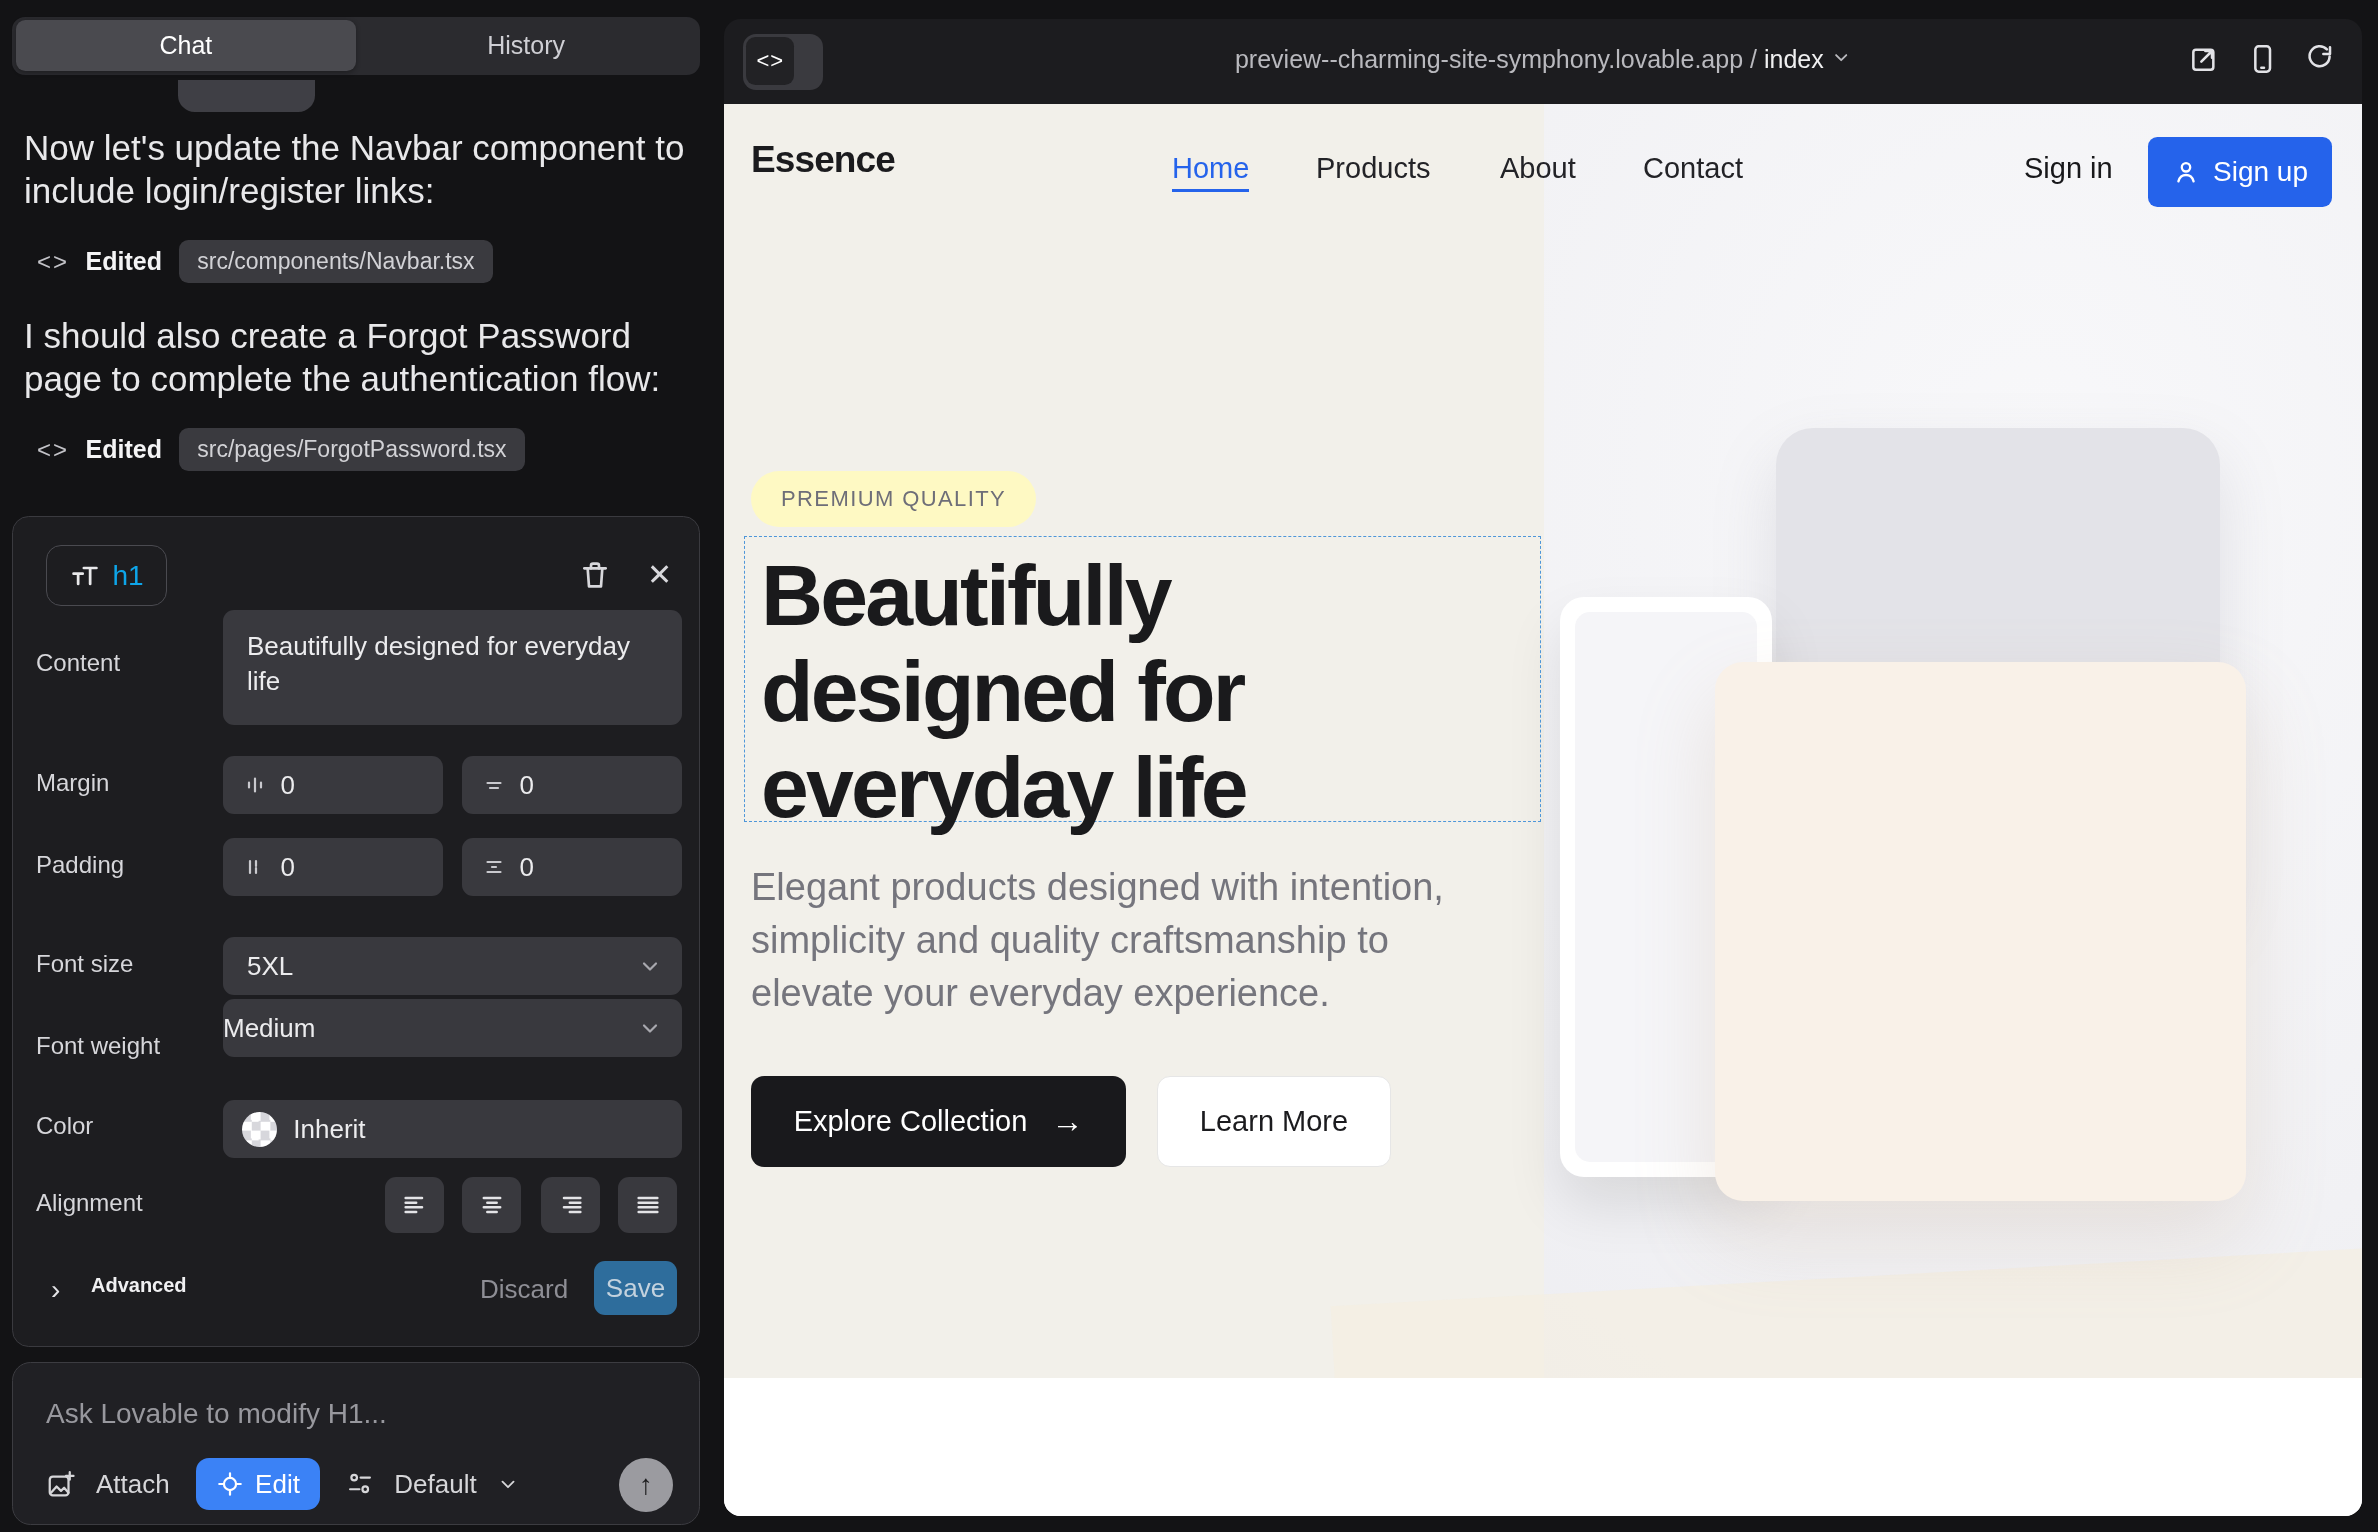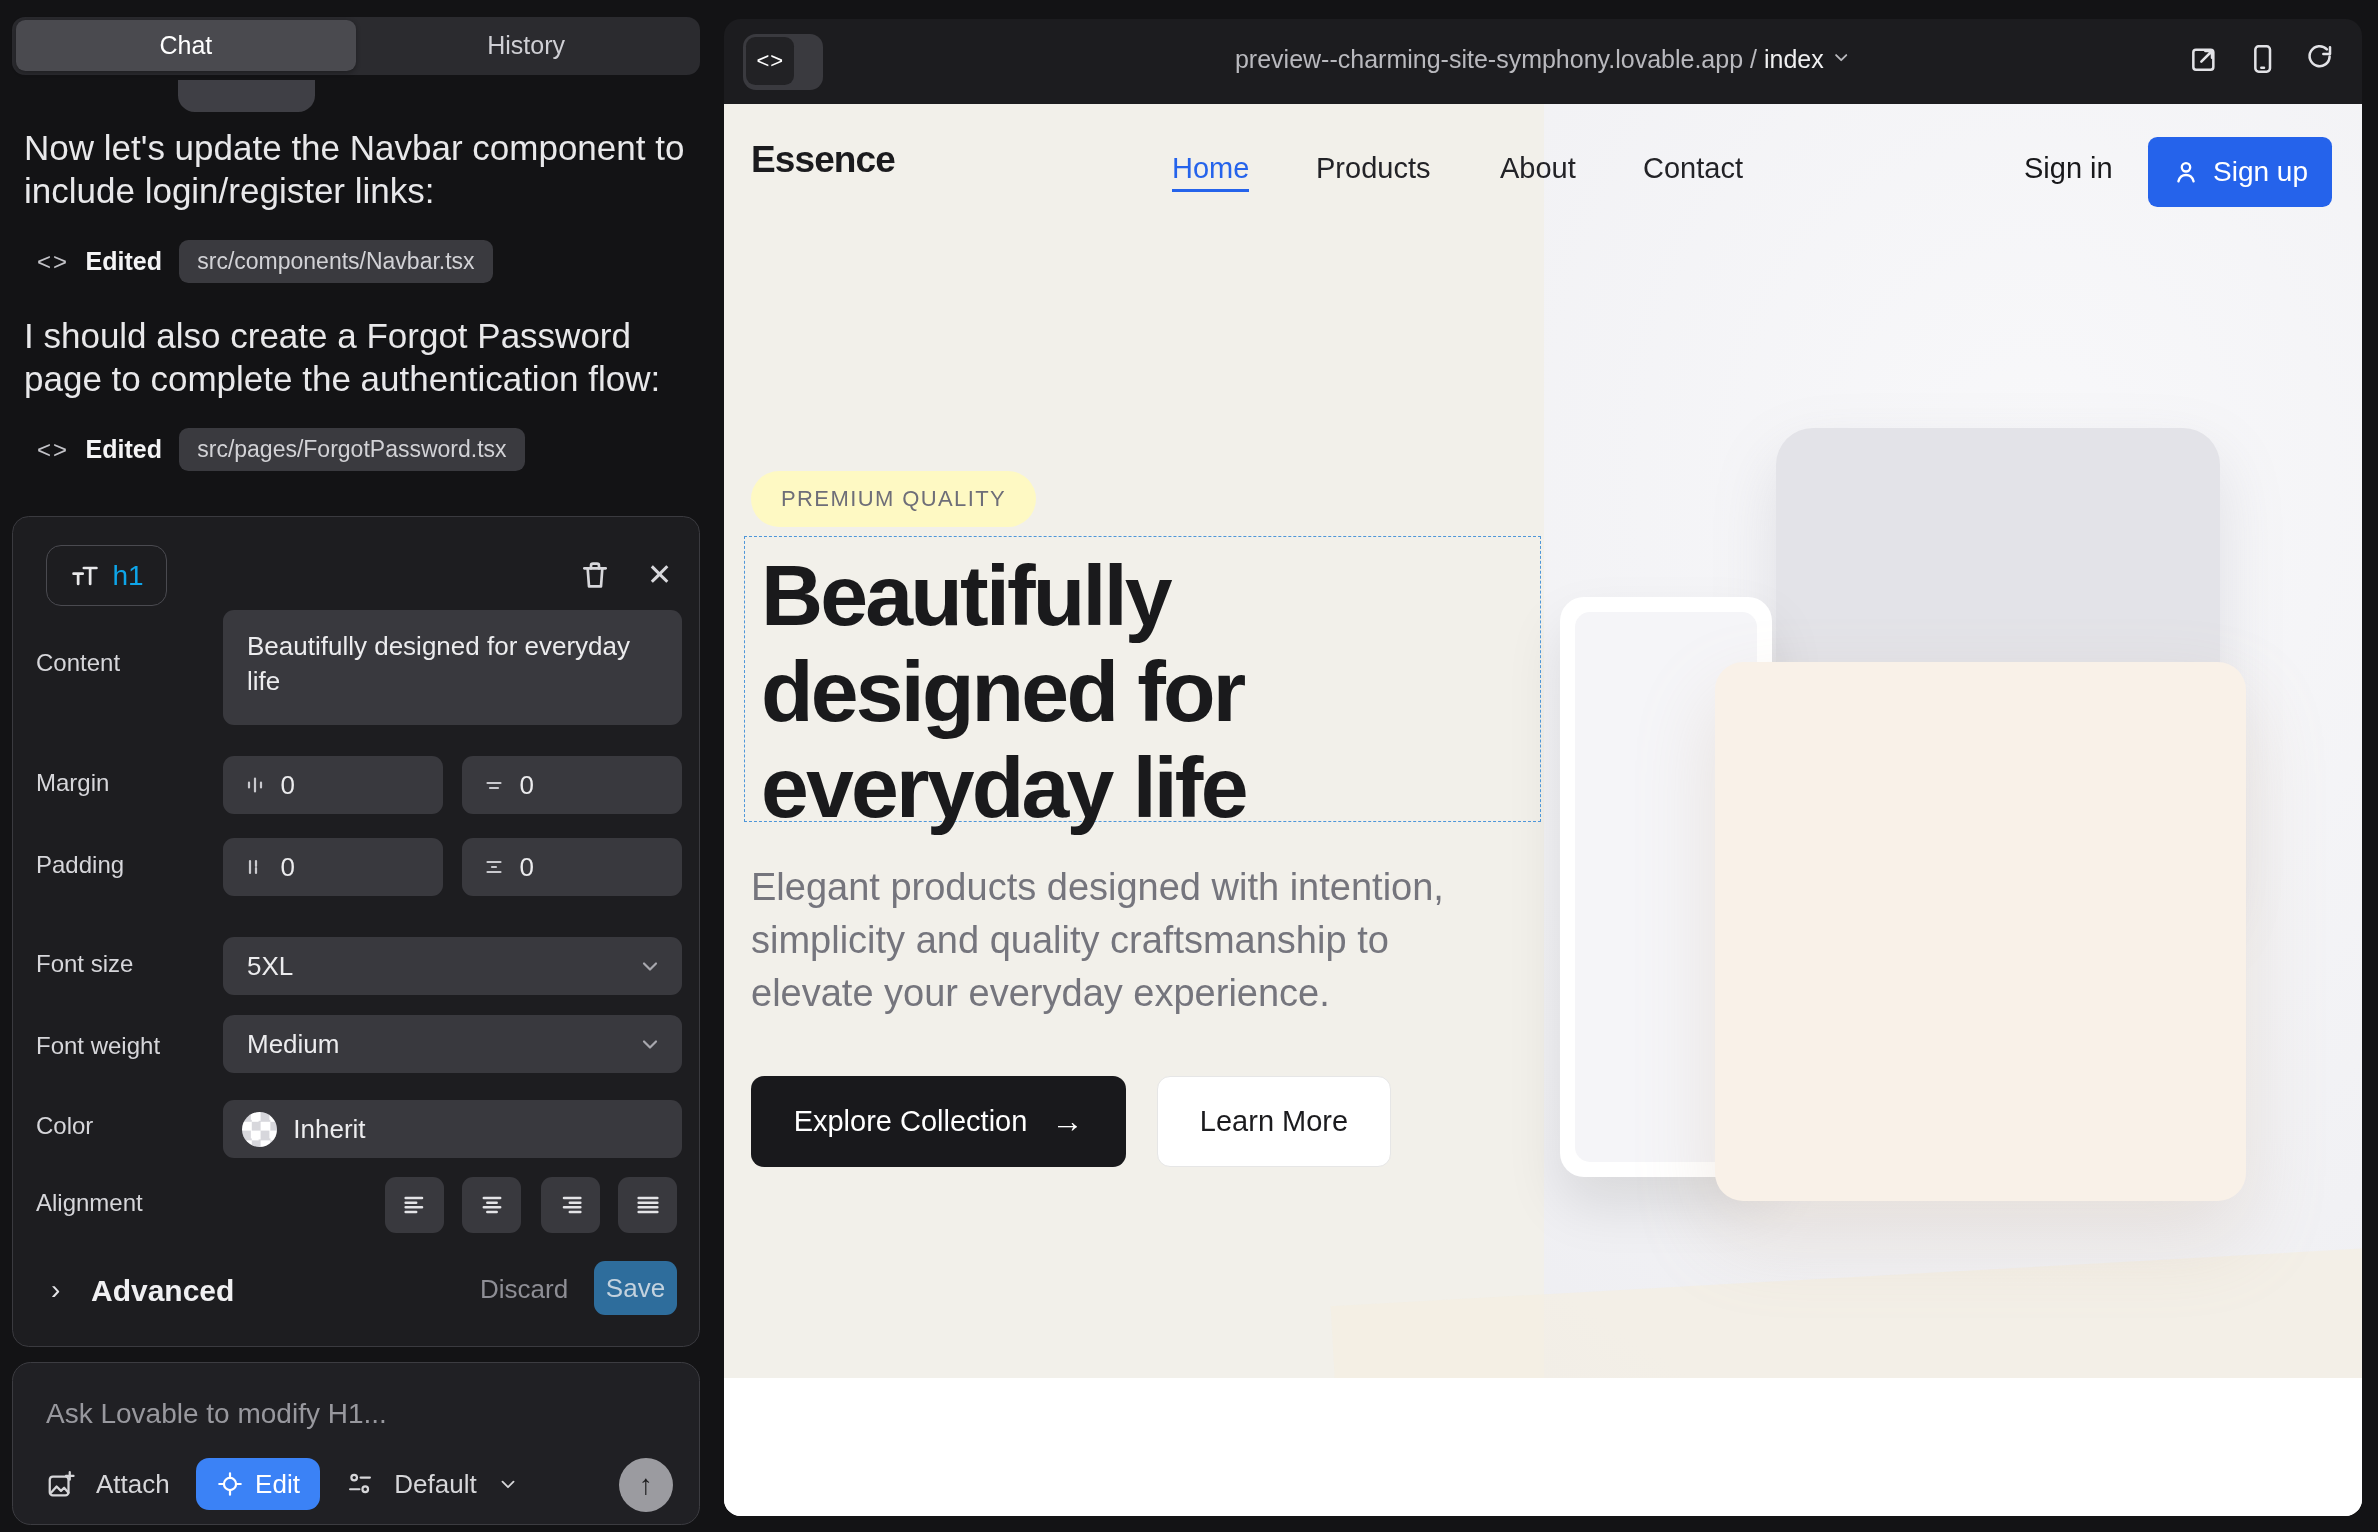--- a/index.html
+++ b/index.html
@@ -38,21 +38,21 @@
   .field { position:absolute; background:#39393e; border-radius:11px; display:flex;
            align-items:center; color:#ececee; font-size:26px; }
   .field .ficon { margin:0 13px 0 20.4px; display:flex; }
   .field .chev { position:absolute; right:20.4px; display:flex; }
   .content-area { left:210px; top:93px; width:459px; height:115px;
                   align-items:flex-start; padding:18.6px 24px; line-height:35px; }
   .align-btn { position:absolute; width:59px; height:56px; background:#39393e;
                border-radius:11px; display:flex; align-items:center; justify-content:center; }
   .adv-row { position:absolute; left:0; top:744px; width:688px; height:58px; }
   .adv-chev { position:absolute; left:38px; top:13px; color:#e4e4e7; font-size:28px; }
-  .adv-label { position:absolute; left:78px; top:13px; font-size:30px; font-weight:bold; color:#f0f0f2; }
+  .adv-label { position:absolute; left:78px; top:13px; font-size:20px; font-weight:bold; color:#f0f0f2; }
   .discard { position:absolute; left:467px; top:13px; font-size:26px; color:#8e8e95; }
   .save-btn { position:absolute; left:581px; top:0; width:83px; height:54px;
               background:#2e6d9c; border-radius:11px; display:flex; align-items:center;
               justify-content:center; font-size:26px; color:#c3d2de; }
   .swatch { width:35px; height:35px; border-radius:50%; margin:0 16.7px 0 18.6px;
             background:repeating-conic-gradient(#ffffff 0 25%, #d7d7dc 0 50%); background-size:18.6px 18.6px; }
 
   
   .composer { position:absolute; left:12px; top:1362px; width:688px; height:163px;
               background:#202024; border:0.9px solid #3c3c41; border-radius:18.6px; }
@@ -227,21 +227,21 @@
       <div class="field" style="left:210px; top:420px; width:459px; height:58px; padding-left:24px;">
         <span>5XL</span>
         <span class="chev">
           <svg width="24" height="24" viewBox="0 0 24 24">
               <path d="M6 9.5l6 6 6-6" stroke="#a8a8ae" stroke-width="2.2" fill="none" stroke-linecap="round" stroke-linejoin="round"></path>
             </svg>
         </span>
       </div>
 
       <div class="ed-label" style="top:515px">Font weight</div>
-      <div class="field" style="left:210px; top:498px; width:459px; height:58px; padding-left:24px;">
+      <div class="field" style="left:210px; top:482px; width:459px; height:58px; ">
         <span>Medium</span>
         <span class="chev">
           <svg width="24" height="24" viewBox="0 0 24 24">
               <path d="M6 9.5l6 6 6-6" stroke="#a8a8ae" stroke-width="2.2" fill="none" stroke-linecap="round" stroke-linejoin="round"></path>
             </svg>
         </span>
       </div>
 
       <div class="ed-label" style="top:595px">Color</div>
       <div class="field" style="left:210px; top:583px; width:459px; height:58px;">

